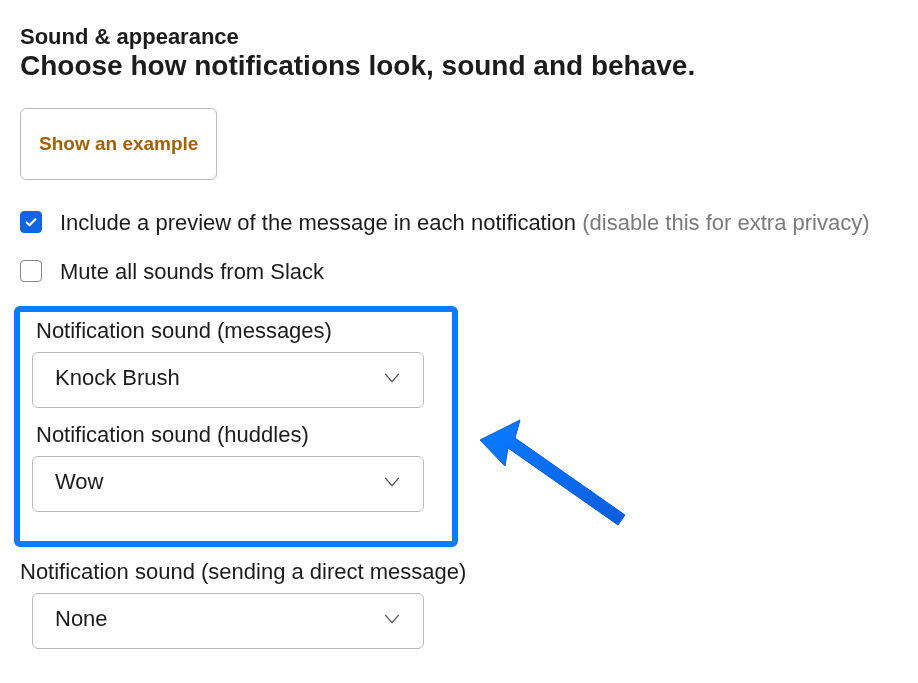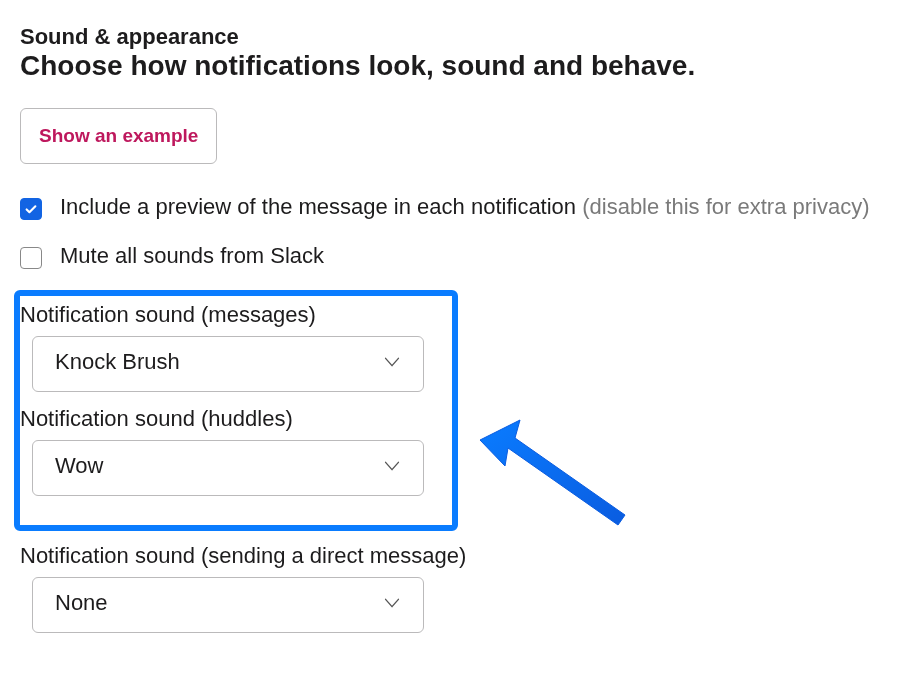--- a/index.html
+++ b/index.html
@@ -21,31 +21,31 @@
     .section-desc {
       font-size: 28px;
       font-weight: 700;
       color: #1d1c1d;
       margin-bottom: 26px;
     }
     .example-button {
       display: inline-block;
       font-size: 19px;
       font-weight: 700;
-      color: #be185d;
+      color: #a16207;
       background: #ffffff;
       border: 1px solid #bbbabb;
       border-radius: 6px;
-      padding: 16px 18px;
+      padding: 24px 18px;
       cursor: pointer;
       margin-bottom: 28px;
     }
     .checkbox-row {
       display: flex;
-      align-items: center;
+      align-items: flex-start;
       gap: 18px;
       margin-bottom: 18px;
     }
     .checkbox {
       width: 22px;
       height: 22px;
       border: 1.5px solid #1264a3;
       border-radius: 4px;
       flex-shrink: 0;
       margin-top: 3px;
@@ -86,21 +86,21 @@
     .field-group {
       margin-bottom: 14px;
     }
     .field-group:last-child {
       margin-bottom: 11px;
     }
     .field-label {
       font-size: 22px;
       color: #1d1c1d;
       margin-bottom: 8px;
-      padding-left: 0;
+      padding-left: 16px;
     }
     .select-box {
       width: 392px;
       height: 56px;
       border: 1px solid #bbbabb;
       border-radius: 6px;
       background: #ffffff;
       display: flex;
       align-items: center;
       justify-content: space-between;

